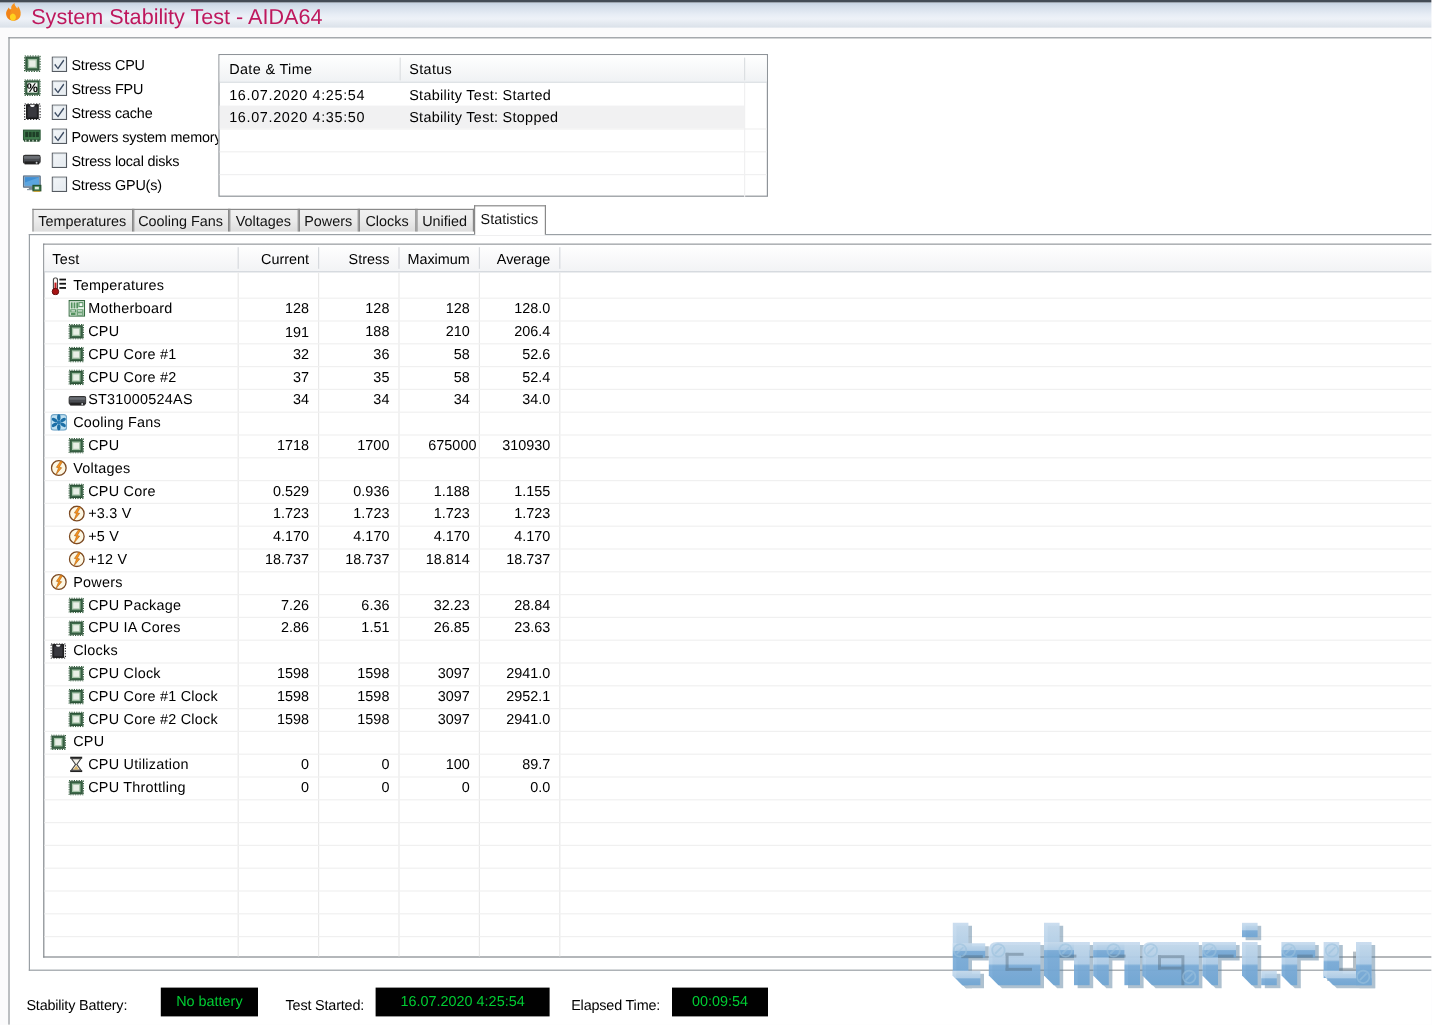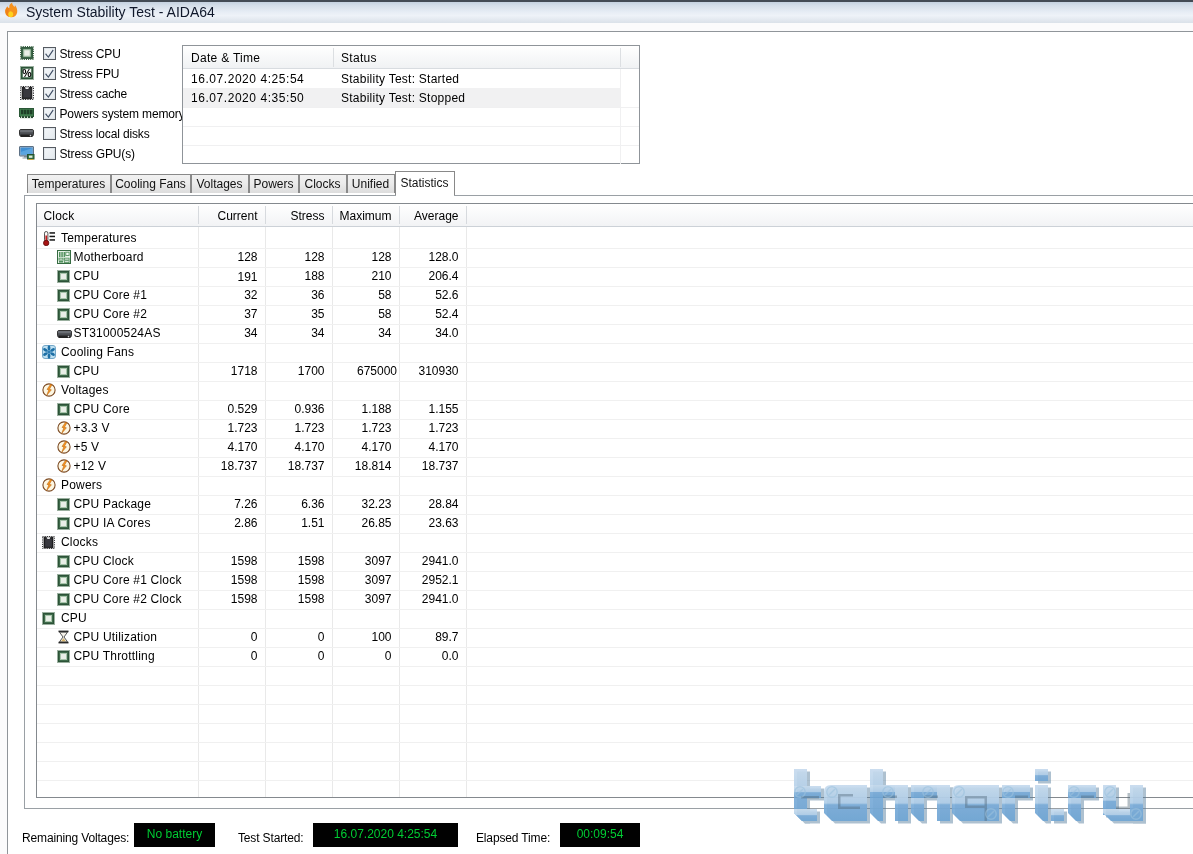--- a/index.html
+++ b/index.html
@@ -1,18 +1,18 @@
 <!DOCTYPE html>
 <html><head><meta charset="utf-8"><style>
 *{margin:0;padding:0;box-sizing:border-box}
 html,body{width:1193px;height:854px;overflow:hidden}
 body{position:relative;font-family:"Liberation Sans",sans-serif;font-size:12px;color:#000;background:#fbfbfc}
 .abs{position:absolute}
 #titlebar{position:absolute;left:0;top:0;width:1193px;height:23px;background:linear-gradient(to bottom,#c4d1e0 0%,#d3dde9 15%,#e7edf5 48%,#eef2f8 65%,#dae1e9 100%);border-top:2px solid #434b55}
-#title-text{position:absolute;left:26px;top:4px;font-size:14px;color:#0f172a}
+#title-text{position:absolute;left:26px;top:4px;font-size:18px;color:#be185d}
 #client{position:absolute;left:7px;top:31px;width:1186px;height:823px;background:#fff;border-left:1px solid #90959a;border-top:1px solid #90959a}
 .lbl{position:absolute;white-space:nowrap;line-height:14px;letter-spacing:-0.15px}
 #logtbl{position:absolute;left:182px;top:45px;width:458px;height:119px;border:1px solid #8f9499;background:#fff}
 .tab{position:absolute;height:19px;text-align:center;background:linear-gradient(to bottom,#f1f1f1,#ececec 45%,#dddddd 100%);border:1px solid #898989;border-bottom:none;color:#111;line-height:18px}
 .tab.act{background:#fff;z-index:5}
 .vline{position:absolute;width:1px;background:#e9e9e9}
 .hline{position:absolute;height:1px;background:#f0f0f0}
 .snum{position:absolute;text-align:right;line-height:19px}
 .stxt{position:absolute;line-height:19px;letter-spacing:0.2px}
 .st-box{position:absolute;background:#010101;color:#00cd33;text-align:center;line-height:23px;font-size:12px}
@@ -148,21 +148,21 @@
 <div class="tab act" style="left:394.5px;top:171px;width:60px;height:24px;line-height:22px">Statistics</div>
 <div class="abs" style="left:24px;top:195px;width:1169px;height:614px;border-left:1px solid #9aa0a5;border-top:1px solid #9aa0a5;border-bottom:1px solid #9aa0a5;background:#fff;z-index:1"></div>
 <div class="abs" style="left:395.5px;top:195px;width:58px;height:1px;background:#fff;z-index:4"></div>
 <div class="abs" style="left:35.5px;top:203px;width:1157.5px;height:595px;border:1px solid #84898e;border-right:none;background:#fff;z-index:2"></div>
 <div class="abs" style="left:36.5px;top:204px;width:1156.5px;height:23px;background:linear-gradient(to bottom,#ffffff,#f2f3f5);border-bottom:1px solid #ccd1d7;z-index:2"></div>
 <div class="abs" style="left:197.5px;top:206px;width:1px;height:18px;background:#d7dade;z-index:3"></div>
 <div class="abs" style="left:264.5px;top:206px;width:1px;height:18px;background:#d7dade;z-index:3"></div>
 <div class="abs" style="left:331.5px;top:206px;width:1px;height:18px;background:#d7dade;z-index:3"></div>
 <div class="abs" style="left:398.5px;top:206px;width:1px;height:18px;background:#d7dade;z-index:3"></div>
 <div class="abs" style="left:465.5px;top:206px;width:1px;height:18px;background:#d7dade;z-index:3"></div>
-<div class="stxt" style="left:43.5px;top:207px;z-index:3">Clock</div>
+<div class="stxt" style="left:43.5px;top:207px;z-index:3">Test</div>
 <div class="snum" style="left:167.5px;top:207px;width:90px;z-index:3">Current</div>
 <div class="snum" style="left:234.5px;top:207px;width:90px;z-index:3">Stress</div>
 <div class="snum" style="left:301.5px;top:207px;width:90px;z-index:3">Maximum</div>
 <div class="snum" style="left:368.5px;top:207px;width:90px;z-index:3">Average</div>
 <div class="vline" style="left:197.5px;top:227px;height:570px;z-index:2"></div>
 <div class="vline" style="left:264.5px;top:227px;height:570px;z-index:2"></div>
 <div class="vline" style="left:331.5px;top:227px;height:570px;z-index:2"></div>
 <div class="vline" style="left:398.5px;top:227px;height:570px;z-index:2"></div>
 <div class="vline" style="left:465.5px;top:227px;height:570px;z-index:2"></div>
 <div class="hline" style="left:36.5px;top:248px;width:1156.5px;z-index:2"></div>
@@ -407,21 +407,21 @@
 <svg class="abs" style="left:57px;top:650px;z-index:3" width="13" height="13" viewBox="0 0 13 13">
 <rect x="0.5" y="0.5" width="12" height="12" fill="none" stroke="#35603f" stroke-width="1" stroke-dasharray="1,1"></rect>
 <rect x="1.5" y="1.5" width="10" height="10" fill="#3e6b4a" stroke="#2c5237" stroke-width="1"></rect>
 <rect x="3.5" y="3.5" width="6" height="6" fill="#e9efe7" stroke="#a8c4ab" stroke-width="1"></rect>
 </svg>
 <div class="stxt" style="left:73.5px;top:647px;z-index:3">CPU Throttling</div>
 <div class="snum" style="left:157.5px;top:647px;width:100px;z-index:3">0</div>
 <div class="snum" style="left:224.5px;top:647px;width:100px;z-index:3">0</div>
 <div class="snum" style="left:291.5px;top:647px;width:100px;z-index:3">0</div>
 <div class="snum" style="left:358.5px;top:647px;width:100px;z-index:3">0.0</div>
-<div class="lbl" style="left:22px;top:831px">Remaining Voltages:</div>
+<div class="lbl" style="left:22px;top:831px">Stability Battery:</div>
 <div class="st-box" style="left:134px;top:823px;width:81px;height:24px">No battery</div>
 <div class="lbl" style="left:238px;top:831px">Test Started:</div>
 <div class="st-box" style="left:313px;top:823px;width:145px;height:24px">16.07.2020 4:25:54</div>
 <div class="lbl" style="left:476px;top:831px">Elapsed Time:</div>
 <div class="st-box" style="left:560px;top:823px;width:80px;height:24px">00:09:54</div>
 <svg class="abs" style="left:785px;top:755px;z-index:10" width="375" height="75" viewBox="0 0 375 75">
     <g fill="#58809f" opacity="0.48" transform="translate(3,2.5)">
       <path d="M9 14 L22 14 L22 66 L17 66 L9 58 Z"></path>
       <path d="M9 31 L36 31 L36 43 L9 43 Z"></path>
       <path d="M9 54 L32 54 L32 66 L17 66 L9 58 Z"></path>

